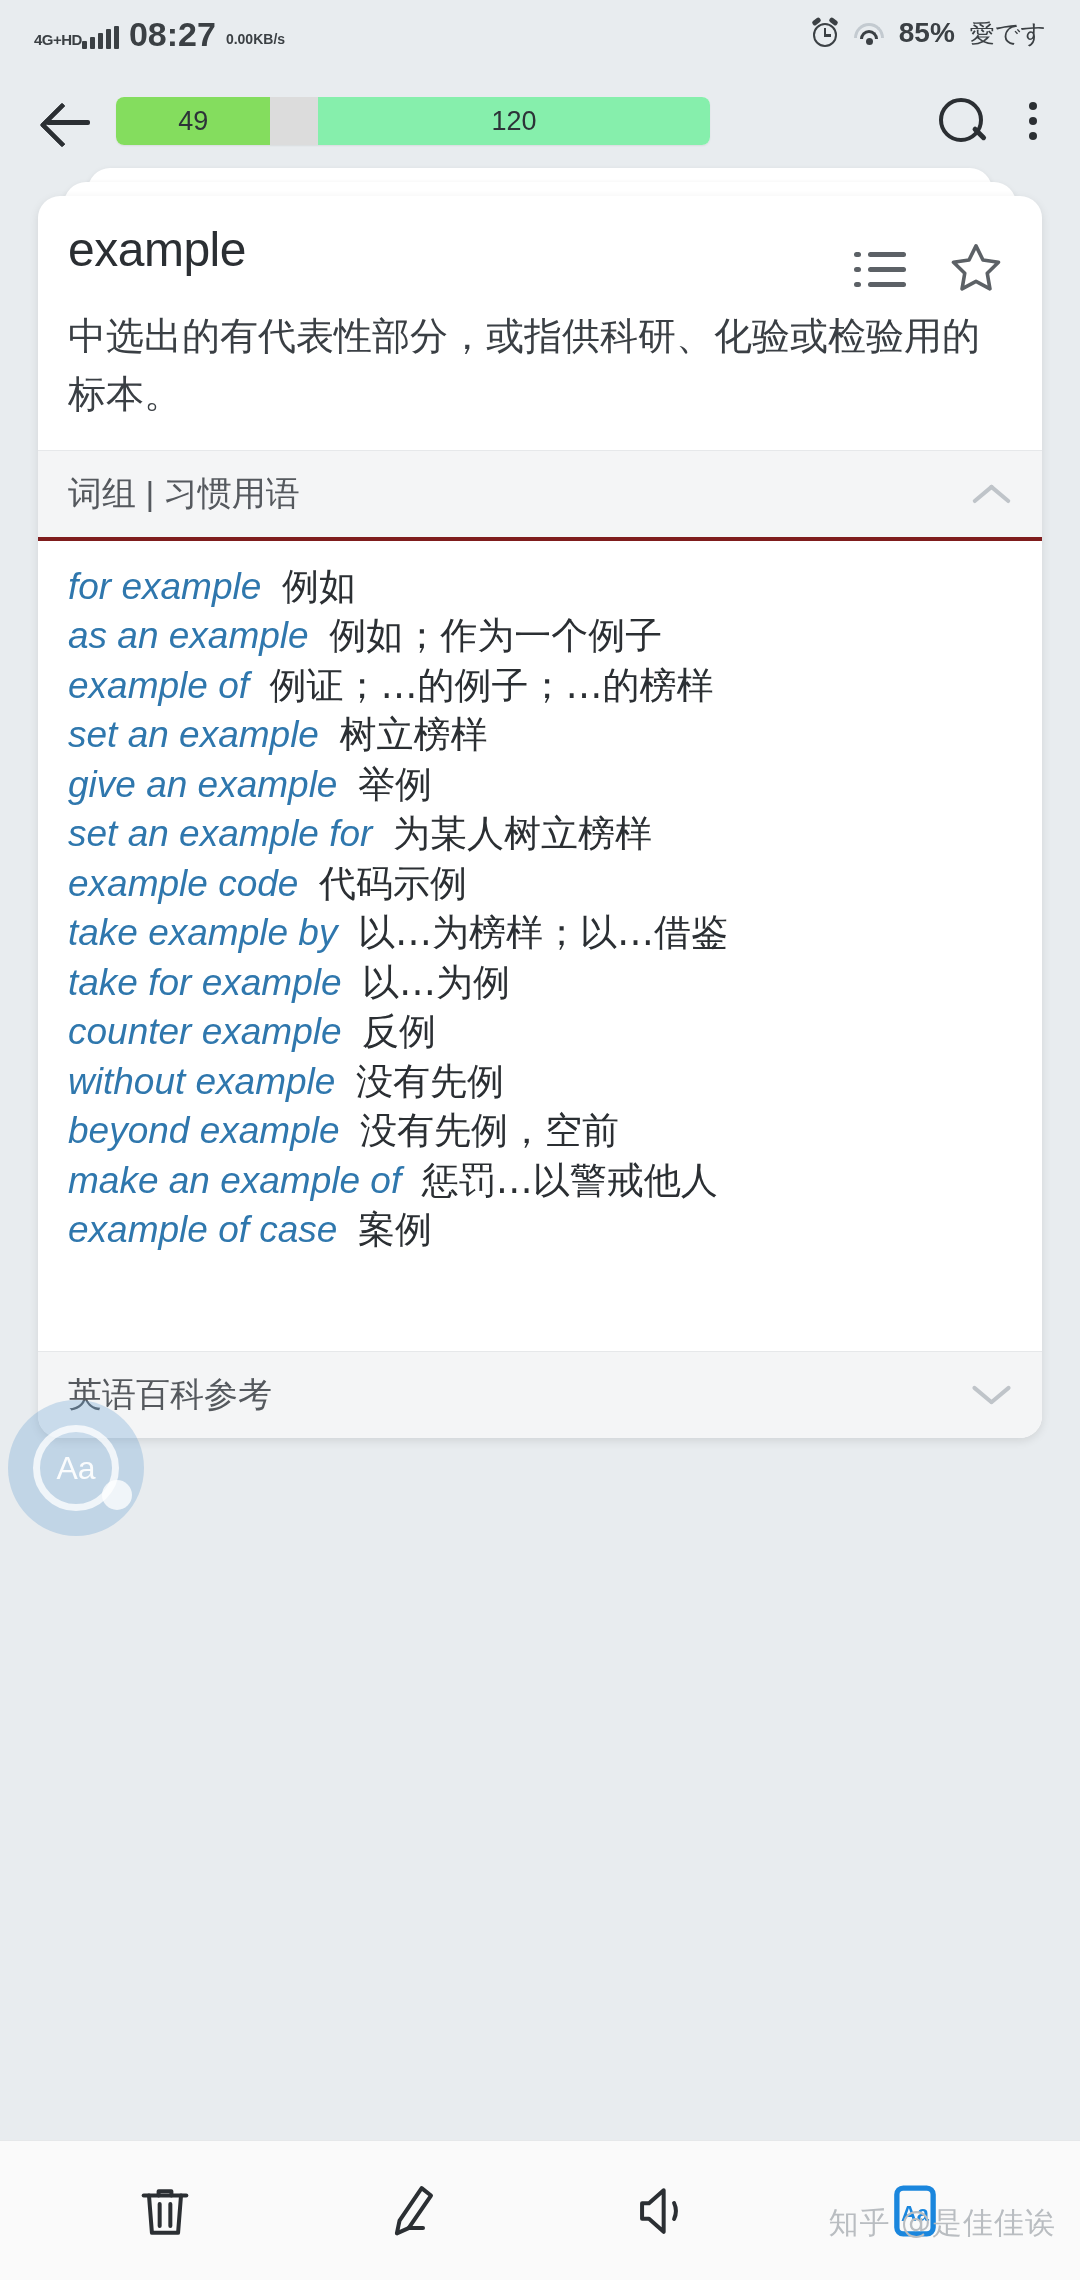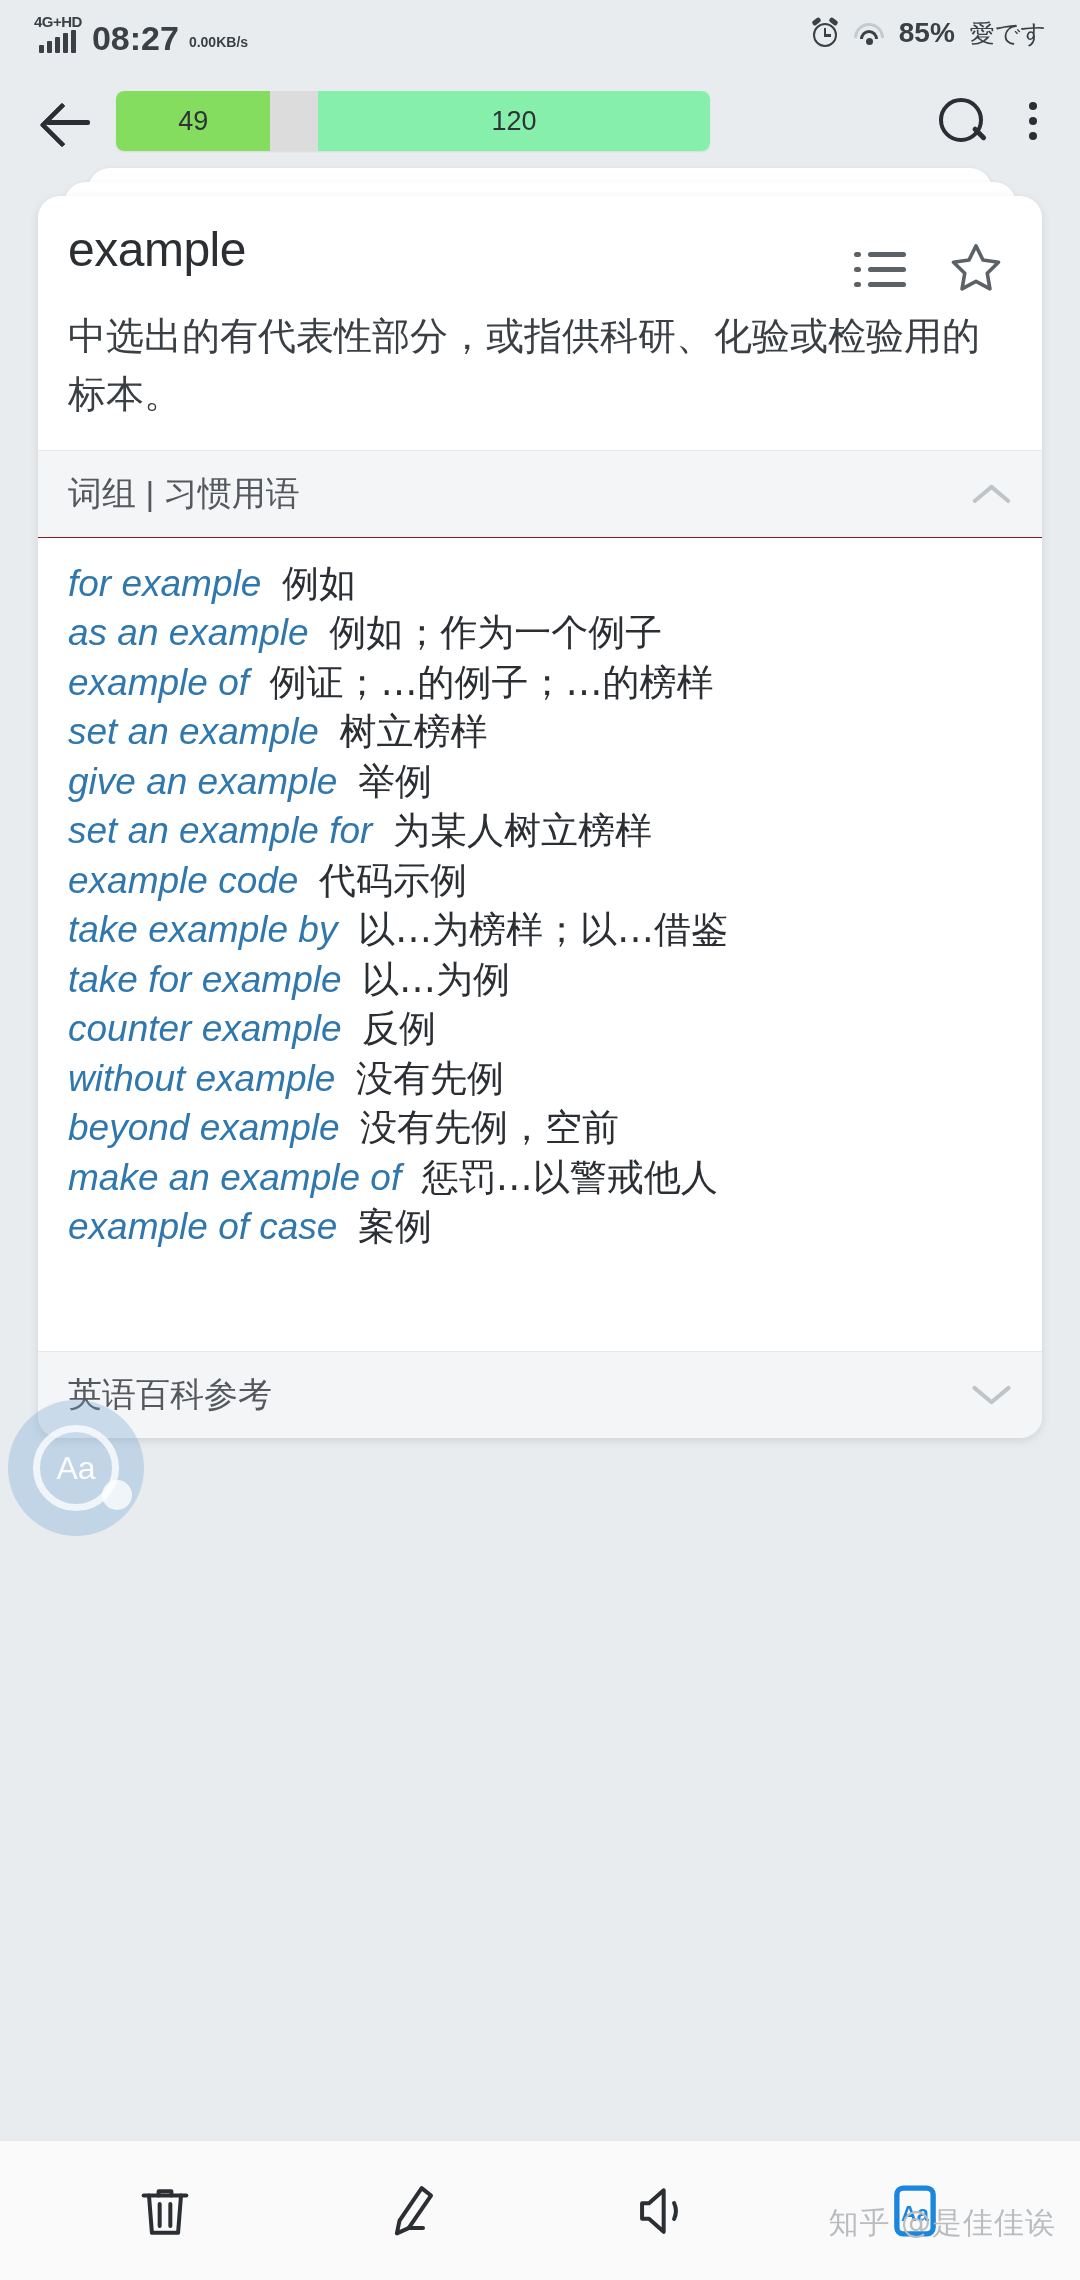--- a/index.html
+++ b/index.html
@@ -10,21 +10,21 @@
     position:relative;
     overflow:hidden;
   }
 
   
   .statusbar{
     height:66px; display:flex; align-items:center;
     padding:0 34px; color:#3b4044;
   }
   .sb-left{ display:flex; align-items:flex-end; gap:10px; }
-  .sig-wrap{ position:relative; display:flex; flex-direction:column; align-items:center; }
+  .sig-wrap{ position:relative; display:flex; flex-direction:row; align-items:flex-end; }
   .sig-label{ font-size:15px; font-weight:bold; letter-spacing:-0.5px; line-height:1; margin-bottom:2px;}
   .bars{ display:flex; align-items:flex-end; gap:3px; height:22px; }
   .bars i{ width:5px; background:#3b4044; border-radius:1px; display:block; }
   .bars i:nth-child(1){height:8px}
   .bars i:nth-child(2){height:12px}
   .bars i:nth-child(3){height:16px}
   .bars i:nth-child(4){height:20px}
   .bars i:nth-child(5){height:23px}
   .sb-time{ font-size:34px; font-weight:bold; letter-spacing:0px; line-height:1; margin-bottom:-2px;}
   .sb-net{ display:flex; flex-direction:row; font-size:14px; line-height:1.15; font-weight:bold; margin-bottom:2px;}
@@ -47,21 +47,21 @@
 
   
   .topbar{
     height:110px; display:flex; align-items:center; padding:0 38px; gap:18px;
   }
   .back-arrow{ width:60px; height:60px; position:relative; flex:0 0 auto; cursor:pointer;}
   .back-arrow::before{ content:""; position:absolute; left:8px; top:29px; width:44px; height:5px; background:#2b2f33; border-radius:2px;}
   .back-arrow::after{ content:""; position:absolute; left:8px; top:18px; width:27px; height:27px;
     border-left:5px solid #2b2f33; border-bottom:5px solid #2b2f33; transform:rotate(45deg); border-radius:2px;}
   .progress{
-    flex:1 1 auto; height:60px; background:#ffffff; border-radius:8px;
+    flex:1 1 auto; height:48px; background:#ffffff; border-radius:8px;
     display:flex; align-items:stretch; overflow:hidden; position:relative;
     box-shadow:0 1px 2px rgba(0,0,0,.07);
     max-width:594px;
   }
   .pg-green{ background:#84dd5e; display:flex; align-items:center; justify-content:center;
      color:#2d3338; font-size:27px; font-weight:500;}
   .pg-gray{ background:#dcdcdc; }
   .pg-rest{ flex:1 1 auto; display:flex; align-items:center; justify-content:center;
      color:#2d3338; font-size:27px; font-weight:500; background:#86efac;}
   .tb-right{ margin-left:auto; display:flex; align-items:center; gap:36px; padding-left:20px;}
@@ -96,21 +96,21 @@
   .ic-list .r2,.ic-list .d2{ top:17px; }
   .ic-list .r3,.ic-list .d3{ top:32px; }
   .ic-star{ cursor:pointer; }
 
   .definition{
     padding:0 30px 26px 30px; font-size:38px; line-height:1.52; color:#3a3f44;
     font-family:"DejaVu Sans","Liberation Sans",sans-serif;
   }
 
   .section-head{
-    background:#f4f5f6; border-top:1px solid #e6e8ea; border-bottom:1px solid #7f1d1d;
+    background:#f4f5f6; border-top:1px solid #e6e8ea; border-bottom:4px solid #7f1d1d;
     padding:20px 30px; display:flex; align-items:center; cursor:pointer;
   }
   .section-head .title{ font-size:34px; color:#55595e; }
   .chev{ margin-left:auto; width:40px; height:40px; position:relative;}
   .chev::before,.chev::after{ content:""; position:absolute; top:18px; width:26px; height:3.5px;
      background:#bfc4c9; border-radius:2px;}
   .chev.up::before{ left:-2px; transform:rotate(-40deg); }
   .chev.up::after{ left:15px; transform:rotate(40deg); }
   .chev.down::before{ left:-2px; transform:rotate(40deg); }
   .chev.down::after{ left:15px; transform:rotate(-40deg); }

